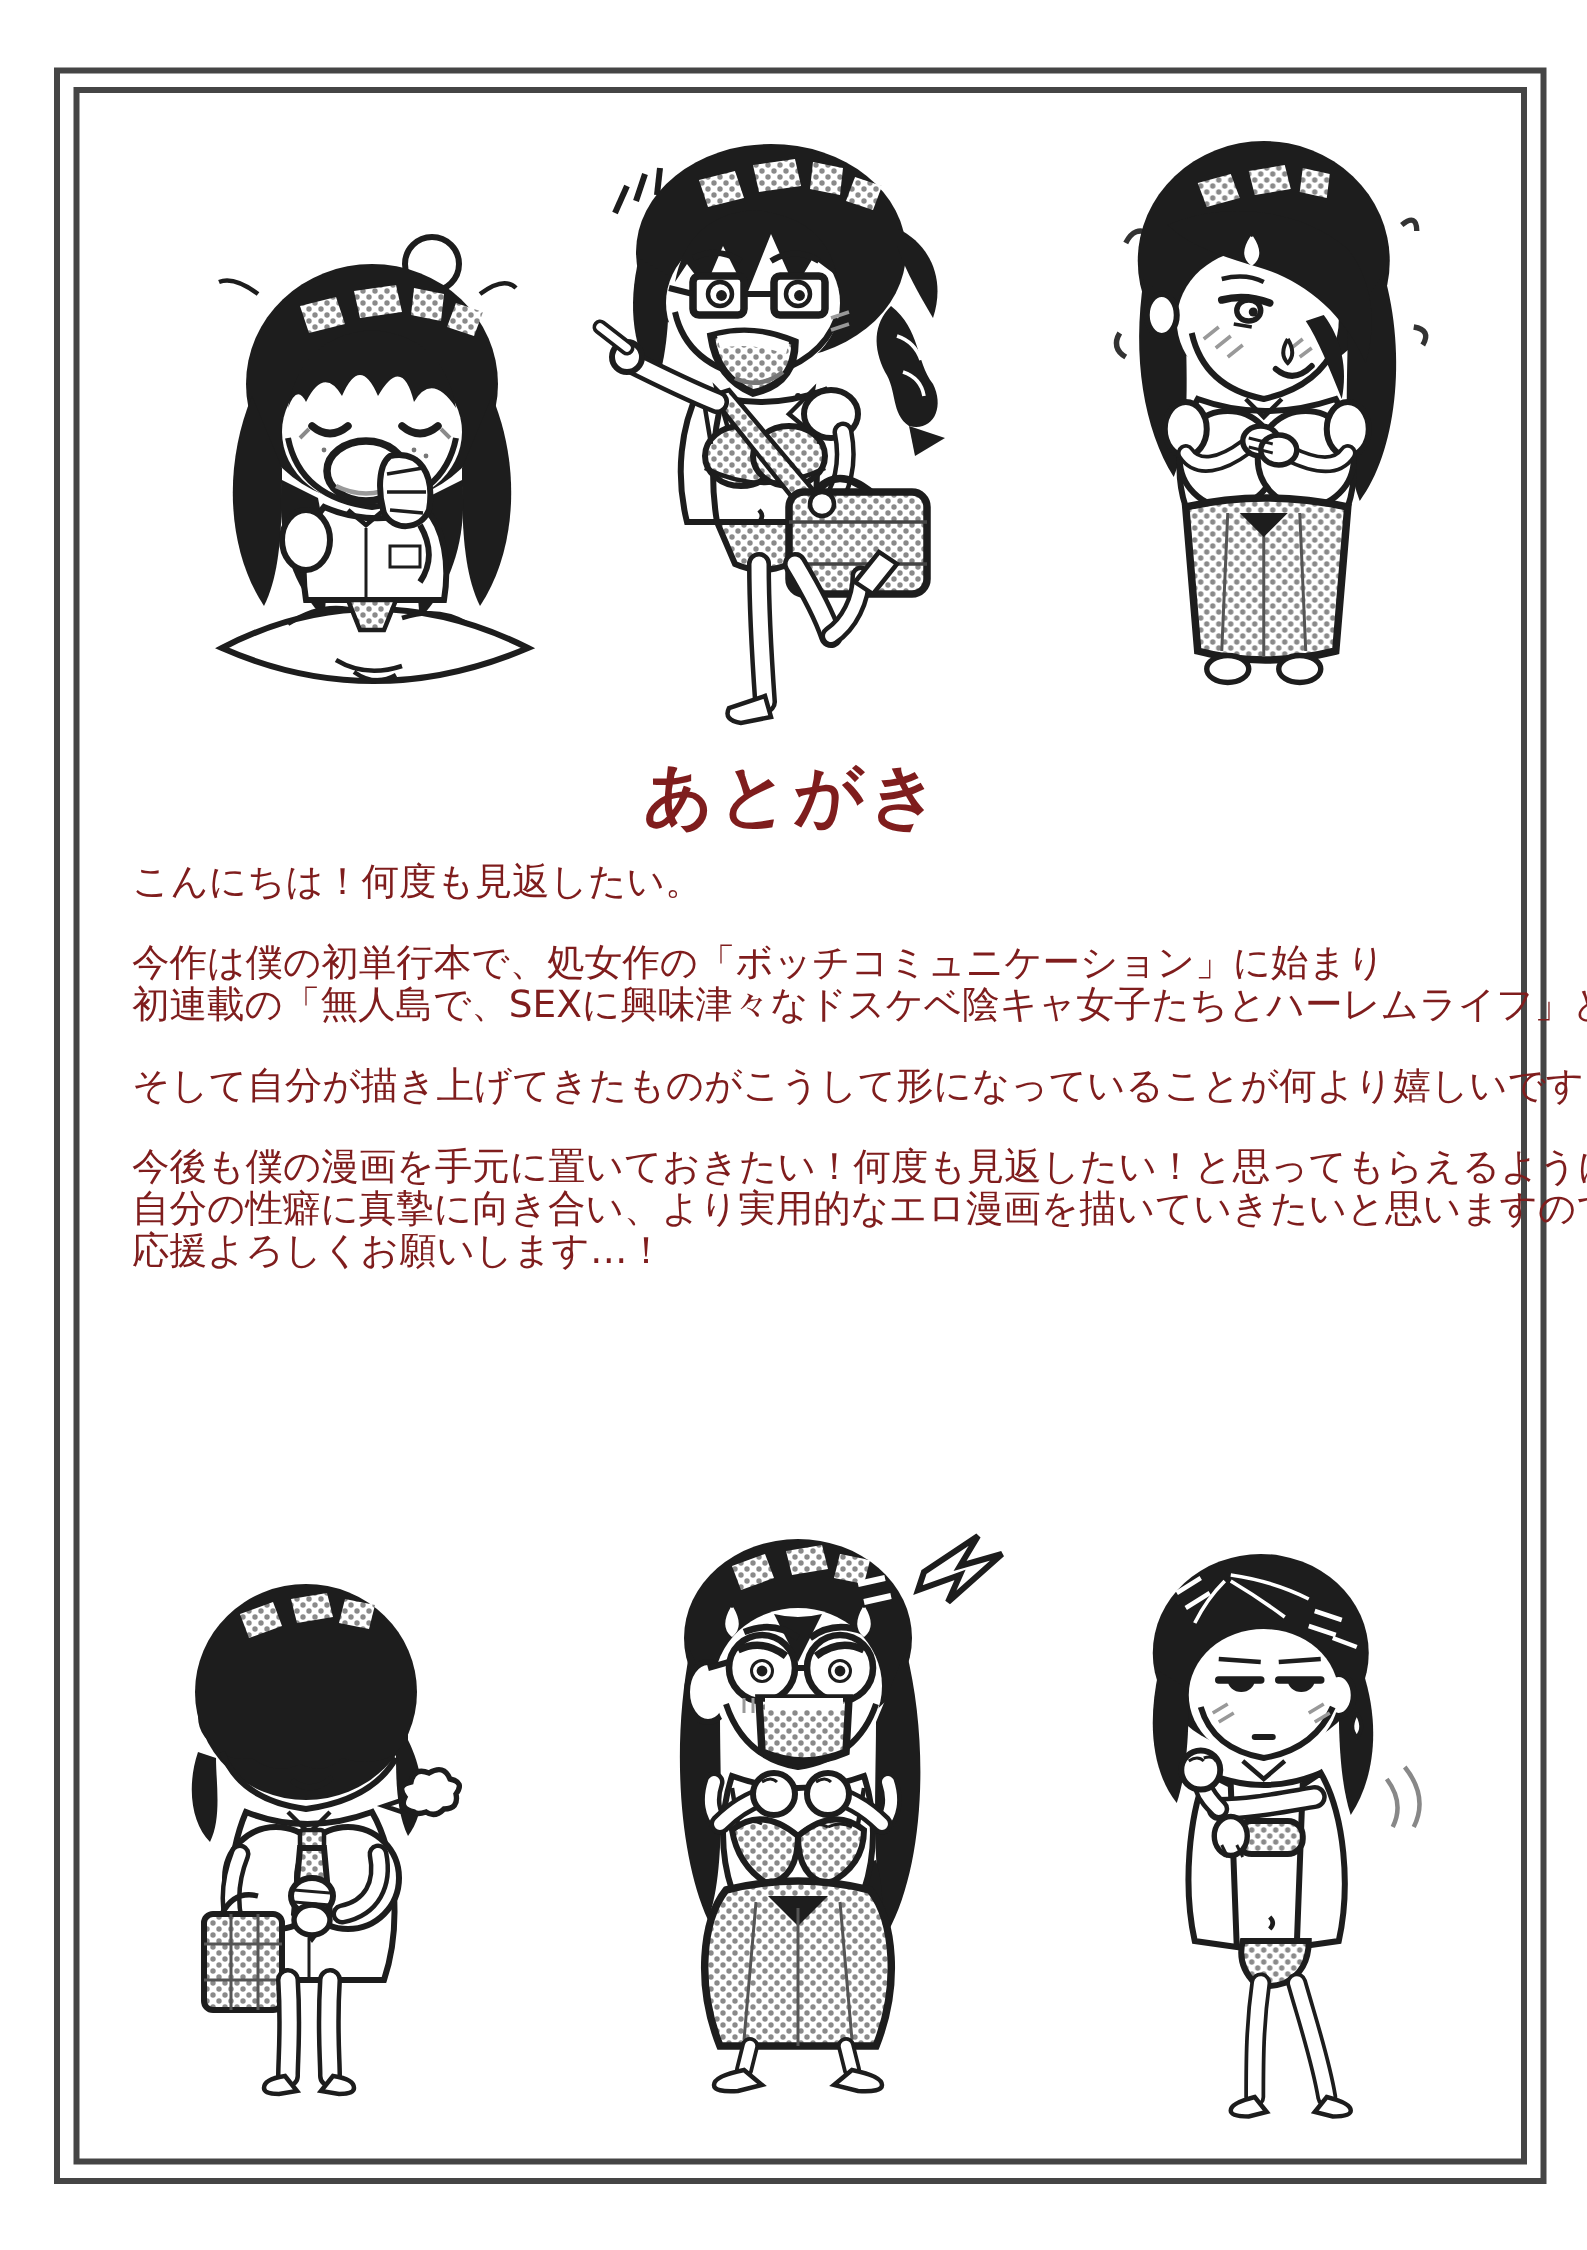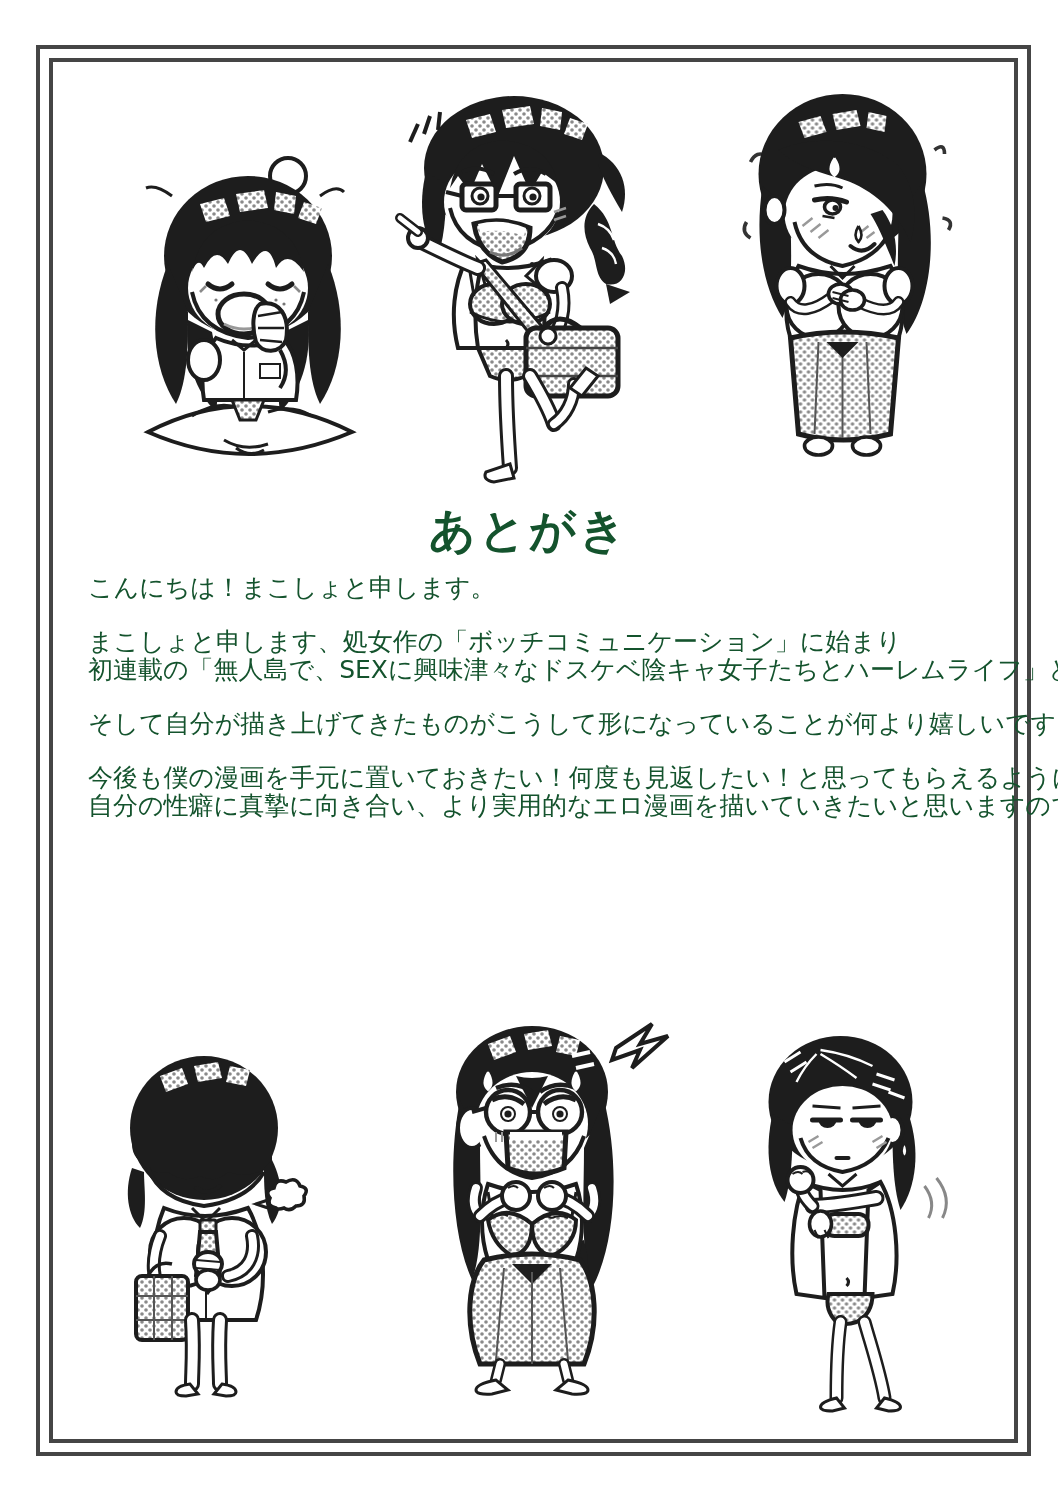--- a/index.html
+++ b/index.html
@@ -1,18 +1,18 @@
 <!DOCTYPE html>
 <html><head>
 <meta charset="utf-8">
 <style>
   html,body { margin:0; padding:0; background:#e8e8e8; }
   .page {
     position:relative; width:1058px; height:1500px; background:#ffffff;
-    font-family:"DejaVu Sans","Liberation Sans",sans-serif; color:#14532d;
+    font-family:"DejaVu Sans","Liberation Sans",sans-serif; color:#7f1d1d;
     overflow:hidden; margin:0 auto;
   }
   .frame-outer {
     position:absolute; left:36px; top:45px; right:27px; bottom:44px;
     border:4px solid #454545;
   }
   .frame-inner {
     position:absolute; left:9px; top:9px; right:9px; bottom:9px;
     border:4px solid #454545;
   }
@@ -237,32 +237,33 @@
       </g>
       <ellipse cx="38" cy="178" rx="7" ry="4.5" fill="#fff" stroke="#1d1d1d" stroke-width="1.8"></ellipse>
       <ellipse cx="62" cy="178" rx="7" ry="4.5" fill="#fff" stroke="#1d1d1d" stroke-width="1.8"></ellipse>
     </svg>
   </div>
 
   <h1 class="title">あとがき</h1>
 
   <div class="afterword-text">
     <div class="para">
-      <div class="line">こんにちは！まこしょと申します。</div>
+      <div class="line">こんにちは！何度も見返したい。</div>
     </div>
     <div class="para">
-      <div class="line">まこしょと申します、処女作の「ボッチコミュニケーション」に始まり</div>
+      <div class="line">今作は僕の初単行本で、処女作の「ボッチコミュニケーション」に始まり</div>
       <div class="line">初連載の「無人島で、SEXに興味津々なドスケベ陰キャ女子たちとハーレムライフ」と</div>
     </div>
     <div class="para">
       <div class="line">そして自分が描き上げてきたものがこうして形になっていることが何より嬉しいです…！</div>
     </div>
     <div class="para">
       <div class="line">今後も僕の漫画を手元に置いておきたい！何度も見返したい！と思ってもらえるように</div>
       <div class="line">自分の性癖に真摯に向き合い、より実用的なエロ漫画を描いていきたいと思いますので</div>
+      <div class="line">応援よろしくお願いします…！</div>
     </div>
   </div>
 
   <div class="fig" id="fig4" aria-label="chibi girl with bangs over her eyes smiling and holding her necktie, bag on arm">
     <svg width="270" height="352" viewBox="0 0 135 176" xmlns="http://www.w3.org/2000/svg">
       <defs>
         <pattern id="p4d" width="4" height="4" patternUnits="userSpaceOnUse">
           <rect width="4" height="4" fill="#fff"></rect>
           <circle cx="1" cy="1" r="0.9" fill="#8a8a8a"></circle>
             <circle cx="3" cy="3" r="0.9" fill="#8a8a8a"></circle>

